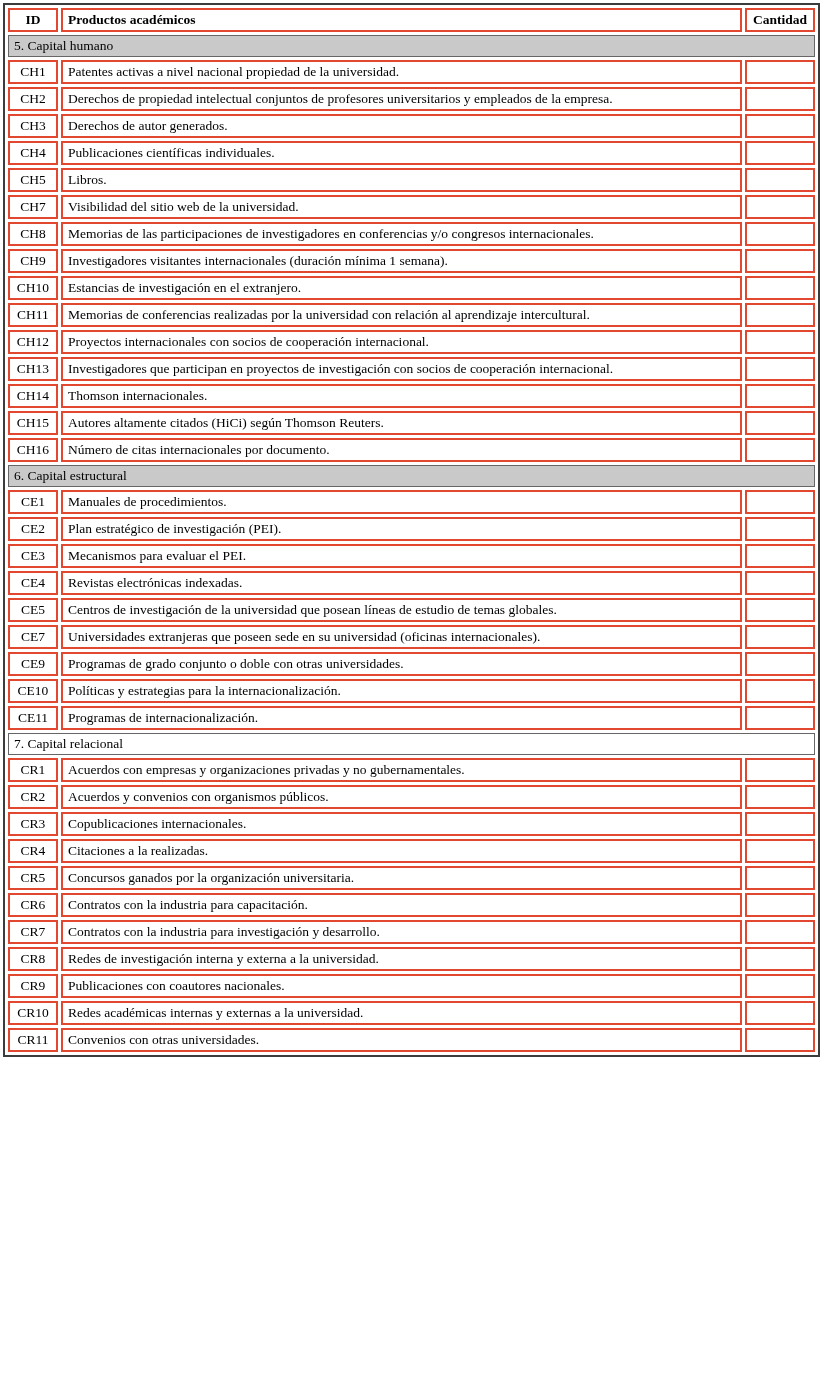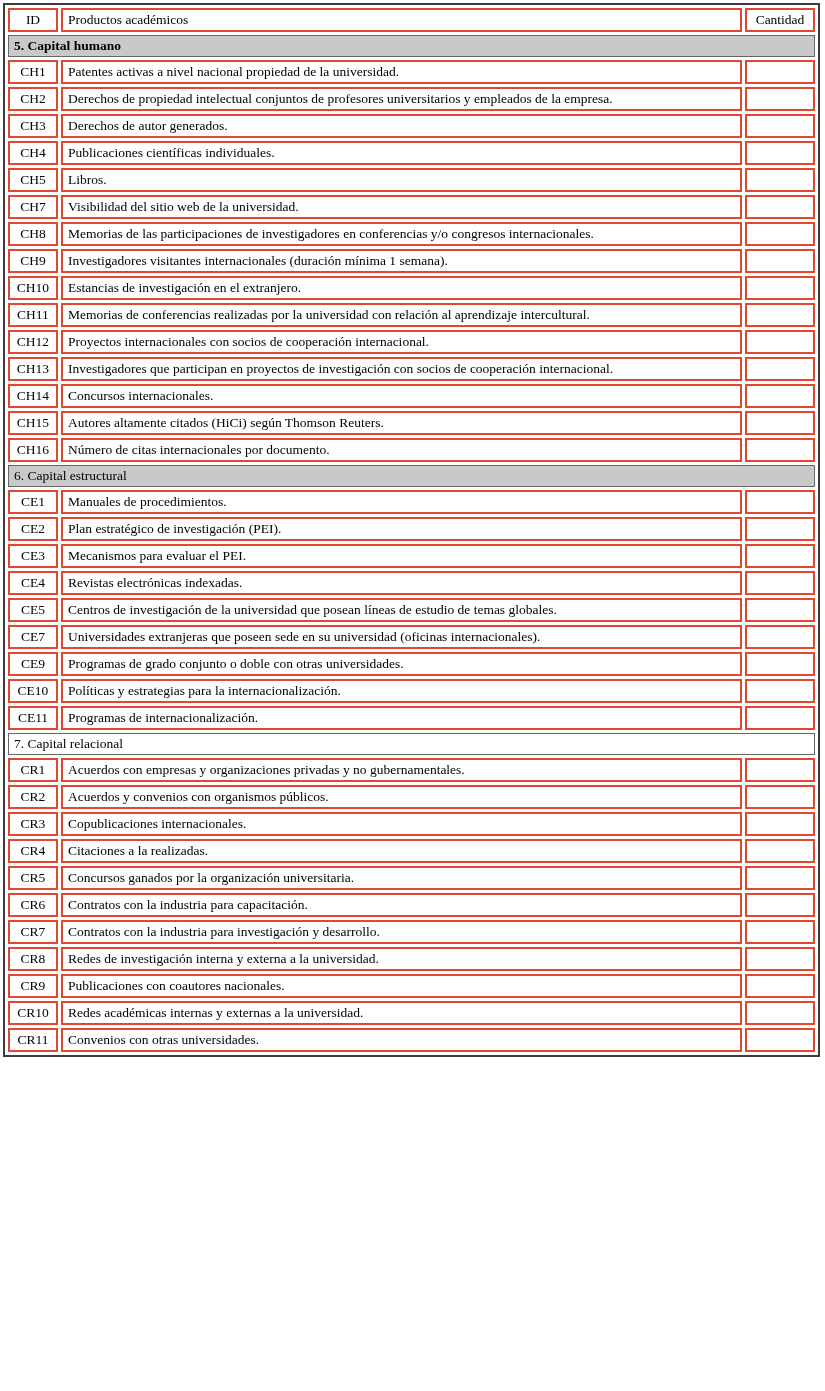--- a/index.html
+++ b/index.html
@@ -35,21 +35,21 @@
   col.c-qty{width:70px;}
   th,td{
     font-size:13.5px;
     line-height:1.25;
     vertical-align:middle;
     box-sizing:border-box;
     overflow:hidden;
   }
   th{
     border:2px solid var(--red);
-    font-weight:normal;
+    font-weight:bold;
     height:24px;
     padding:1px 5px;
     background:#ffffff;
     text-align:left;
   }
   th.center{text-align:center;}
   td.cell{
     border:2px solid var(--red);
     height:24px;
     padding:1px 5px;
@@ -66,21 +66,21 @@
   tr.section-row td{
     border:1px solid #666666;
     height:22px;
     padding:1px 5px;
     font-size:13.5px;
   }
   tr.section-row.shaded td{
     background:var(--section-bg);
   }
   tr.section-row.bold td{
-    font-weight:bold;
+    font-weight:normal;
   }
 </style>
 </head>
 <body>
 
 <div class="page">
   <div class="table-wrap">
     <table>
       <colgroup>
         <col class="c-id">
@@ -167,21 +167,21 @@
   </tr>
 
   <tr class="data-row">
     <td class="cell id-cell">CH13</td>
     <td class="cell product-cell">Investigadores que participan en proyectos de investigación con socios de cooperación internacional.</td>
     <td class="cell qty-cell"></td>
   </tr>
 
   <tr class="data-row">
     <td class="cell id-cell">CH14</td>
-    <td class="cell product-cell">Concursos internacionales.</td>
+    <td class="cell product-cell">Thomson internacionales.</td>
     <td class="cell qty-cell"></td>
   </tr>
 
   <tr class="data-row">
     <td class="cell id-cell">CH15</td>
     <td class="cell product-cell">Autores altamente citados (HiCi) según Thomson Reuters.</td>
     <td class="cell qty-cell"></td>
   </tr>
 
   <tr class="data-row">

